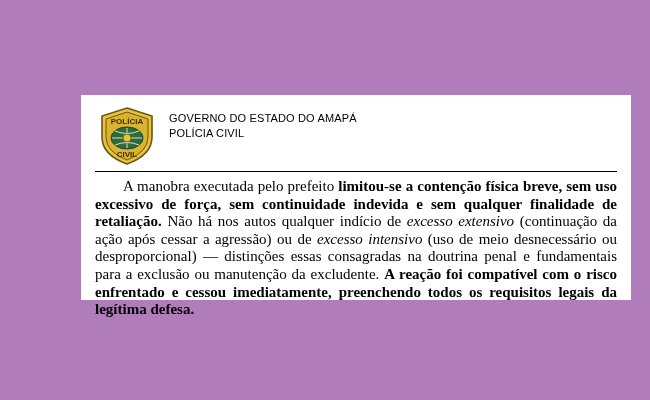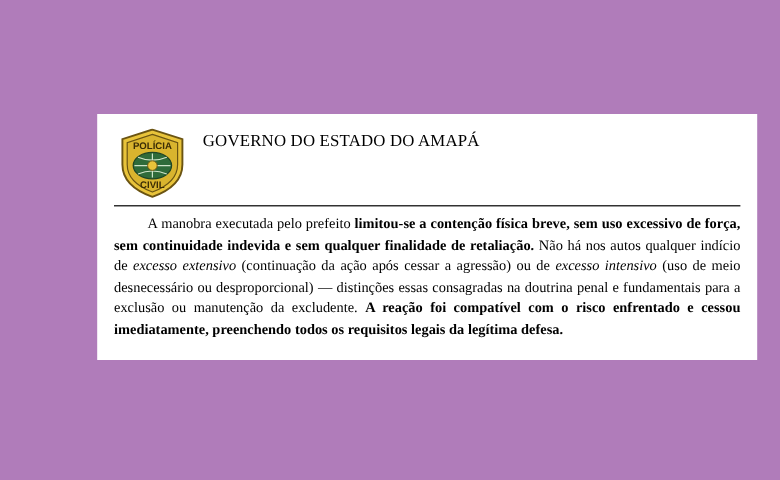--- a/index.html
+++ b/index.html
@@ -47,37 +47,37 @@
     display: block;
   }
   .header-text {
     margin-left: 14px;
     padding-top: 6px;
     display: flex;
     flex-direction: column;
     justify-content: flex-start;
   }
   .header-line {
-    font-family: Liberation Serif, serif;
-    font-size: 14px;
+    font-family: Liberation Sans, sans-serif;
+    font-size: 11px;
     line-height: 15px;
     color: #000000;
     letter-spacing: 0.15px;
     white-space: nowrap;
   }
   .divider {
     border: 0;
     border-top: 1px solid #000000;
     margin: 6px 0 0 0;
     width: 100%;
   }
   .body-text {
     margin-top: 6px;
     font-family: "Liberation Serif", serif;
-    font-size: 12px;
+    font-size: 15px;
     line-height: 17.6px;
     color: #000000;
     text-align: justify;
     text-justify: inter-word;
     text-indent: 28px;
     hyphens: none;
   }
   .body-text b {
     font-weight: bold;
   }
@@ -104,20 +104,21 @@
           <path d="M28 21 v20" stroke="#cfe3c9" stroke-width="1"></path>
           <path d="M16 24 q12 5 24 0" stroke="#cfe3c9" stroke-width="1" fill="none"></path>
           <path d="M16 38 q12 -5 24 0" stroke="#cfe3c9" stroke-width="1" fill="none"></path>
           <circle cx="28" cy="31" r="4" fill="#e8c33a" stroke="#6b5412" stroke-width="0.8"></circle>
           <text x="28" y="50" text-anchor="middle" font-family="Liberation Sans, sans-serif" font-size="8" font-weight="bold" fill="#3b2d06">CIVIL</text>
         </svg>
       </div>
 
       <div class="header-text">
         <div class="header-line">GOVERNO DO ESTADO DO AMAPÁ</div>
+        <div class="header-line">POLÍCIA CIVIL</div>
       </div>
 
     </div>
 
     <hr class="divider">
 
     <div class="body-text"><span>A manobra executada pelo prefeito </span><b>limitou-se a contenção física breve, sem uso excessivo de força, sem continuidade indevida e sem qualquer finalidade de retaliação.</b><span> Não há nos autos qualquer indício de </span><i>excesso extensivo</i><span> (continuação da ação após cessar a agressão) ou de </span><i>excesso intensivo</i><span> (uso de meio desnecessário ou desproporcional) — distinções essas consagradas na doutrina penal e fundamentais para a exclusão ou manutenção da excludente. </span><b>A reação foi compatível com o risco enfrentado e cessou imediatamente, preenchendo todos os requisitos legais da legítima defesa.</b></div>
 
   </div>
 

